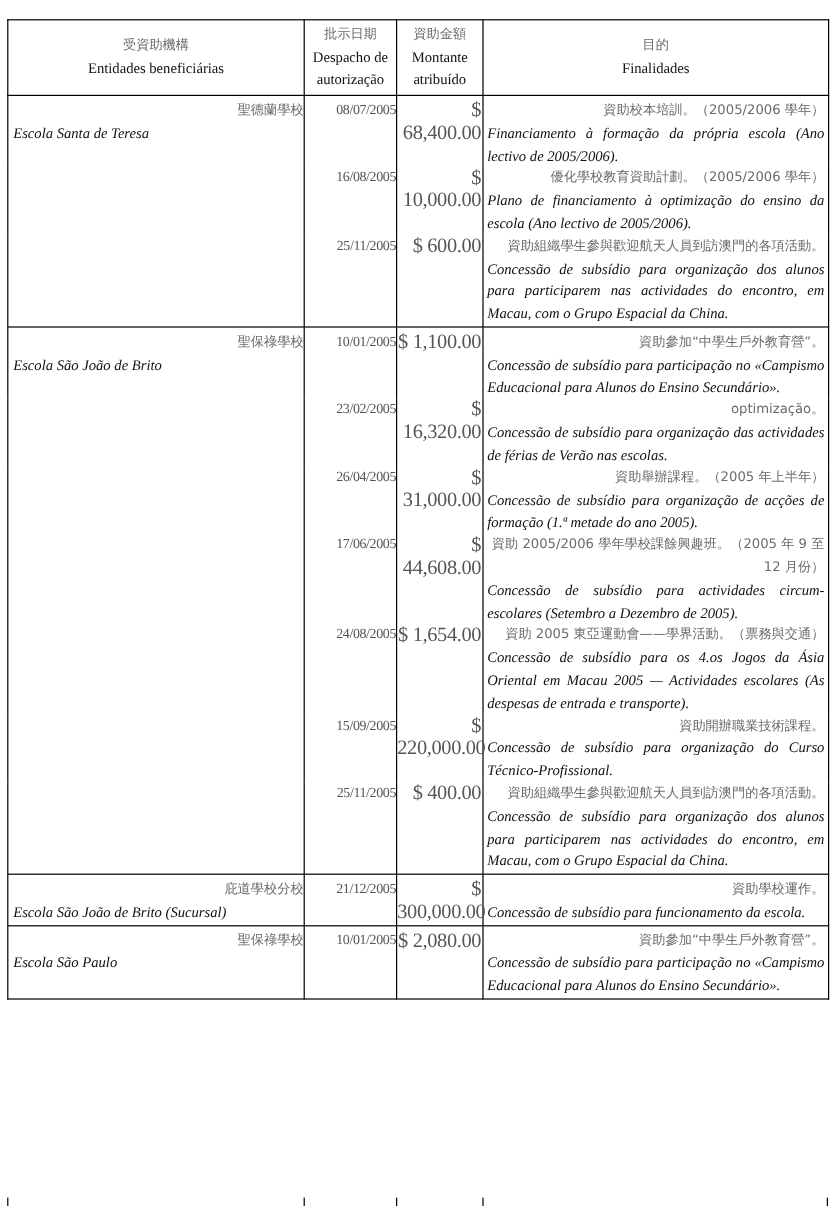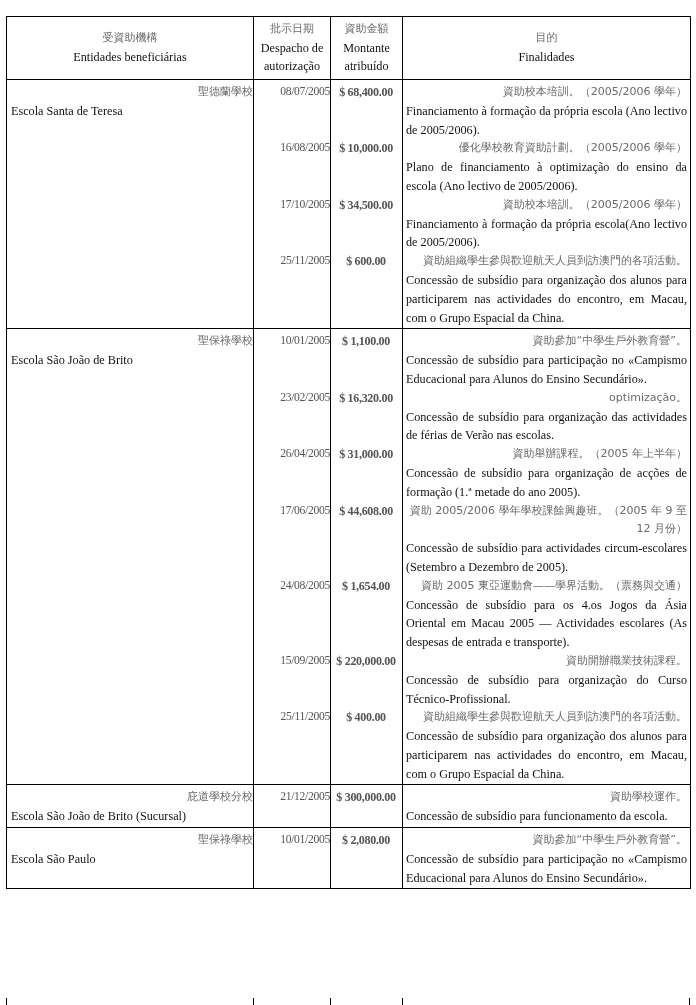--- a/index.html
+++ b/index.html
@@ -33,24 +33,24 @@
     text-align: center;
     vertical-align: middle;
     height: 62px;
   }
   .zh { color: #6a6a6a; font-family: "DejaVu Sans", sans-serif; font-size: 11px; }
   .pt { color: #111; }
   tbody.org tr:last-child td { border-bottom: 1px solid #000; }
   tbody.org tr:first-child td { padding-top: 3px; }
   td.org { padding-left: 4px !important; }
   td.date { text-align: right; color: #555; font-size: 11.6px; letter-spacing: -0.3px; }
-  td.amount { text-align: center; color: #555; font-size: 12px; letter-spacing: -0.3px; padding-right: 1px !important; font-weight: bold; }
+  td.amount { text-align: right; color: #555; font-size: 17px; letter-spacing: -0.3px; padding-right: 1px !important; }
   td.purpose { padding-left: 3px !important; padding-right: 3px !important; text-align: justify; }
   td.purpose .zh, td.org .zh { display: block; text-align: right; }
-  td.purpose .pt, td.org .pt { display: block; }
+  td.purpose .pt, td.org .pt { display: block; font-style: italic; }
   tbody.org tr:last-child td.purpose { padding-bottom: 1px; }
   .tail { position: absolute; top: 998px; height: 7px; border-left: 1px solid #000; }
 </style>
 </head>
 <body>
 
 <table class="grants">
   <colgroup>
       <col class="c1">
       <col class="c2">
@@ -96,29 +96,20 @@
         <td class="org"></td>
         <td class="date">16/08/2005</td>
         <td class="amount">$ 10,000.00</td>
         <td class="purpose">
           <span class="zh">優化學校教育資助計劃。（2005/2006 學年）</span>
           <span class="pt">Plano de financiamento à optimização do ensino da escola (Ano lectivo de 2005/2006).</span>
         </td>
       </tr>
       <tr>
         <td class="org"></td>
-        <td class="date">17/10/2005</td>
-        <td class="amount">$ 34,500.00</td>
-        <td class="purpose">
-          <span class="zh">資助校本培訓。（2005/2006 學年）</span>
-          <span class="pt">Financiamento à formação da própria escola(Ano lectivo de 2005/2006).</span>
-        </td>
-      </tr>
-      <tr>
-        <td class="org"></td>
         <td class="date">25/11/2005</td>
         <td class="amount">$ 600.00</td>
         <td class="purpose">
           <span class="zh">資助組織學生參與歡迎航天人員到訪澳門的各項活動。</span>
           <span class="pt">Concessão de subsídio para organização  dos alunos para participarem nas actividades do encontro, em Macau, com o Grupo Espacial da China.</span>
         </td>
       </tr>
     </tbody>
     <tbody class="org">
       <tr>

